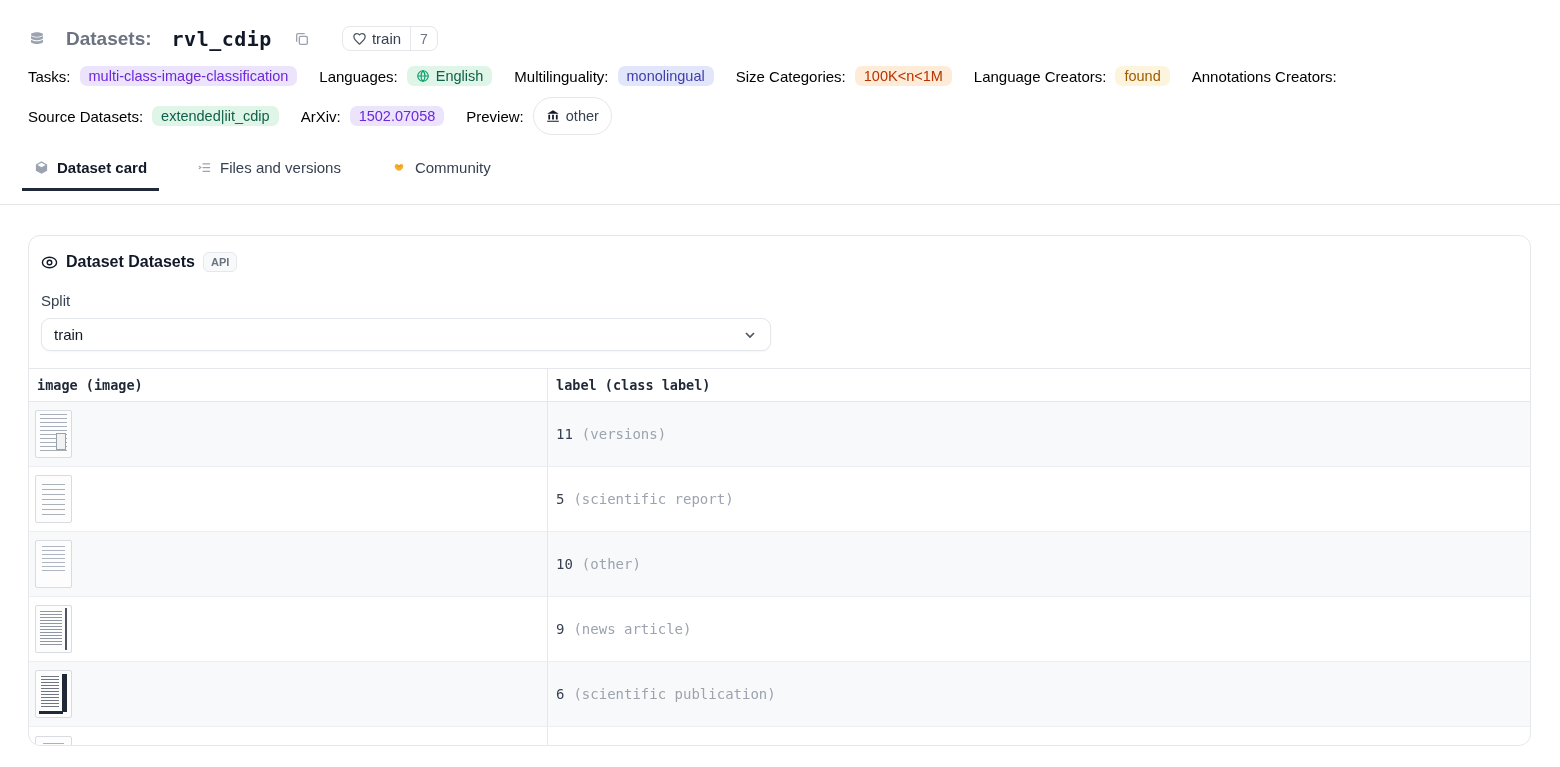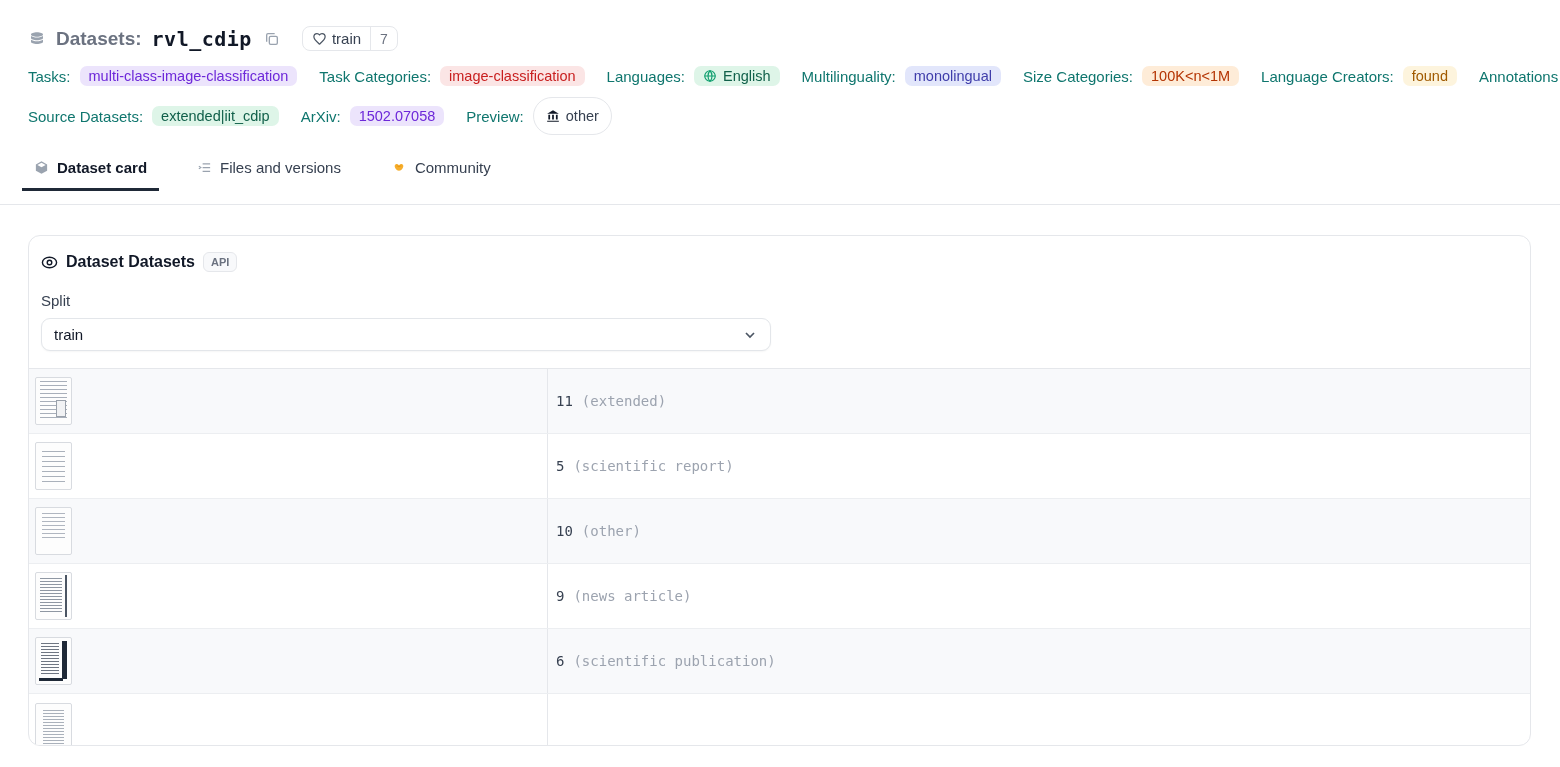--- a/index.html
+++ b/index.html
@@ -5,35 +5,35 @@
   * { box-sizing: border-box; margin: 0; padding: 0; }
   html,body { width:1560px; height:767px; overflow:hidden; }
   body {
     font-family: "Liberation Sans", "DejaVu Sans", sans-serif;
     background:#ffffff; color:#111827; font-size:15px;
   }
   .mono { font-family: "DejaVu Sans Mono", "Liberation Mono", monospace; }
 
   
   .page-header { padding:26px 28px 0 28px; }
-  .title-row { display:flex; align-items:center; gap:10px; }
+  .title-row { display:flex; align-items:center; gap:20px; }
   .db-icon { color:#9aa3af; display:flex; }
   .section-label { font-size:19px; font-weight:700; color:#6b7280; }
   .dataset-name { font-size:20px; font-weight:700; color:#111827; letter-spacing:.5px; }
   .copy-icon { color:#9aa3af; display:flex; margin-left:2px; cursor:pointer; }
   .like-btn { margin-left:12px; display:flex; align-items:stretch; border:1px solid #e5e7eb; border-radius:8px; overflow:hidden; cursor:pointer; background:#fff; }
   .like-main { display:flex; align-items:center; gap:5px; padding:3px 9px; color:#374151; font-size:15px; }
   .like-count { display:flex; align-items:center; padding:3px 9px; border-left:1px solid #e5e7eb; color:#6b7280; font-size:14px; }
   .heart-icon { color:#4b5563; display:flex; }
 
   
   .tag-row { display:flex; align-items:center; flex-wrap:nowrap; margin-top:15px; column-gap:22px; }
   .tag-row.second { margin-top:11px; }
   .tag-group { display:flex; align-items:center; gap:9px; white-space:nowrap; }
-  .tag-label { color:#0f766e; font-size:15px;text-align:right; }
+  .tag-label { color:#000000; font-size:15px;text-align:right; }
   .tag { font-size:14.5px; padding:2px 9px; border-radius:7px; cursor:pointer; display:inline-flex; align-items:center; gap:6px; text-decoration:none; }
   .t-purple { background:#ece4fc; color:#6d28d9; }
   .t-red    { background:#fbe5e5; color:#c81e1e; }
   .t-green  { background:#def5e8; color:#11604a; }
   .t-indigo { background:#e2e6fb; color:#3f3daa; }
   .t-orange { background:#feecd8; color:#b43403; }
   .t-yellow { background:#fdf4dd; color:#a05a00; }
   .t-white  { background:#fff; color:#374151; border:1px solid #e5e7eb; border-radius:999px; padding:10px 12px; }
   .globe-icon { color:#0e9f6e; display:flex; }
   .bank-icon { color:#111827; display:flex; }
@@ -124,24 +124,20 @@
       <span class="like-count">7</span>
     </span>
   </div>
 
   <div class="tag-row">
     <span class="tag-group">
       <span class="tag-label">Tasks:</span>
       <a class="tag t-purple">multi-class-image-classification</a>
     </span>
     <span class="tag-group">
-      <span class="tag-label">Task Categories:</span>
-      <a class="tag t-red">image-classification</a>
-    </span>
-    <span class="tag-group">
       <span class="tag-label">Languages:</span>
       <a class="tag t-green">
         <span class="globe-icon">
           <svg width="14" height="14" viewBox="0 0 24 24" fill="none" stroke="currentColor" stroke-width="2">
               <circle cx="12" cy="12" r="9"></circle>
               <path d="M3 12h18M12 3c2.5 2.5 3.5 5.5 3.5 9S14.5 18.5 12 21c-2.5-2.5-3.5-5.5-3.5-9S9.5 5.5 12 3z"></path>
             </svg>
         </span>
         <span>English</span>
       </a>
@@ -232,31 +228,37 @@
     <div class="split-select">
       <span>train</span>
       <span class="chevron-icon">
         <svg width="16" height="16" viewBox="0 0 24 24" fill="none" stroke="currentColor" stroke-width="2.5">
             <path d="M6 9l6 6 6-6"></path>
           </svg>
       </span>
     </div>
 
     <div class="data-table">
+      <div class="thead">
+        <div class="tr">
+          <div class="cell col-image">image (image)</div>
+          <div class="cell col-label">label (class label)</div>
+        </div>
+      </div>
       <div class="tbody">
 
         <div class="tr striped">
           <div class="cell-image col-image">
             <div class="thumb v-invoice">
                 <div class="lines"></div>
               </div>
           </div>
           <div class="cell-label col-label">
             <span class="label-num">11</span>
-            <span class="label-name">(extended)</span>
+            <span class="label-name">(versions)</span>
           </div>
         </div>
 
         <div class="tr">
           <div class="cell-image col-image">
             <div class="thumb v-report">
                 <div class="lines"></div>
               </div>
           </div>
           <div class="cell-label col-label">

